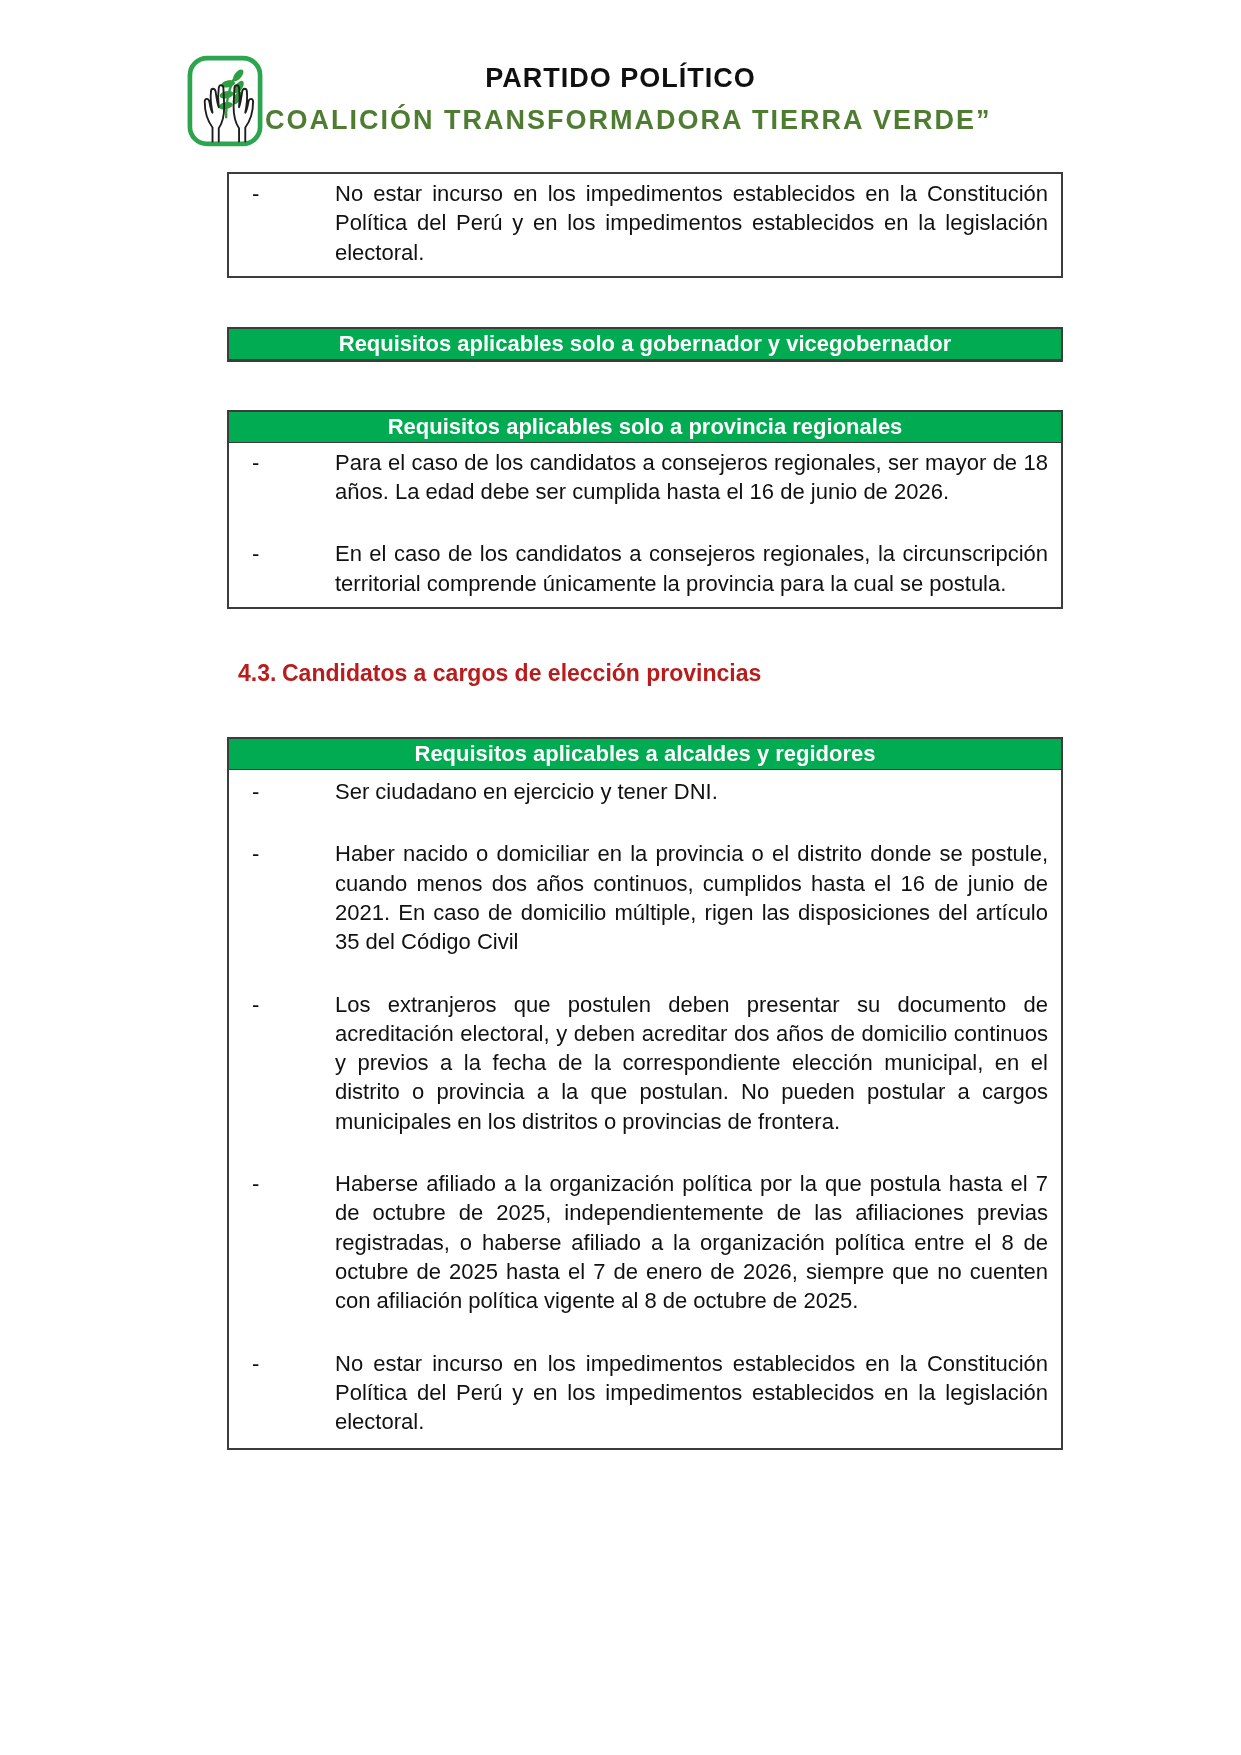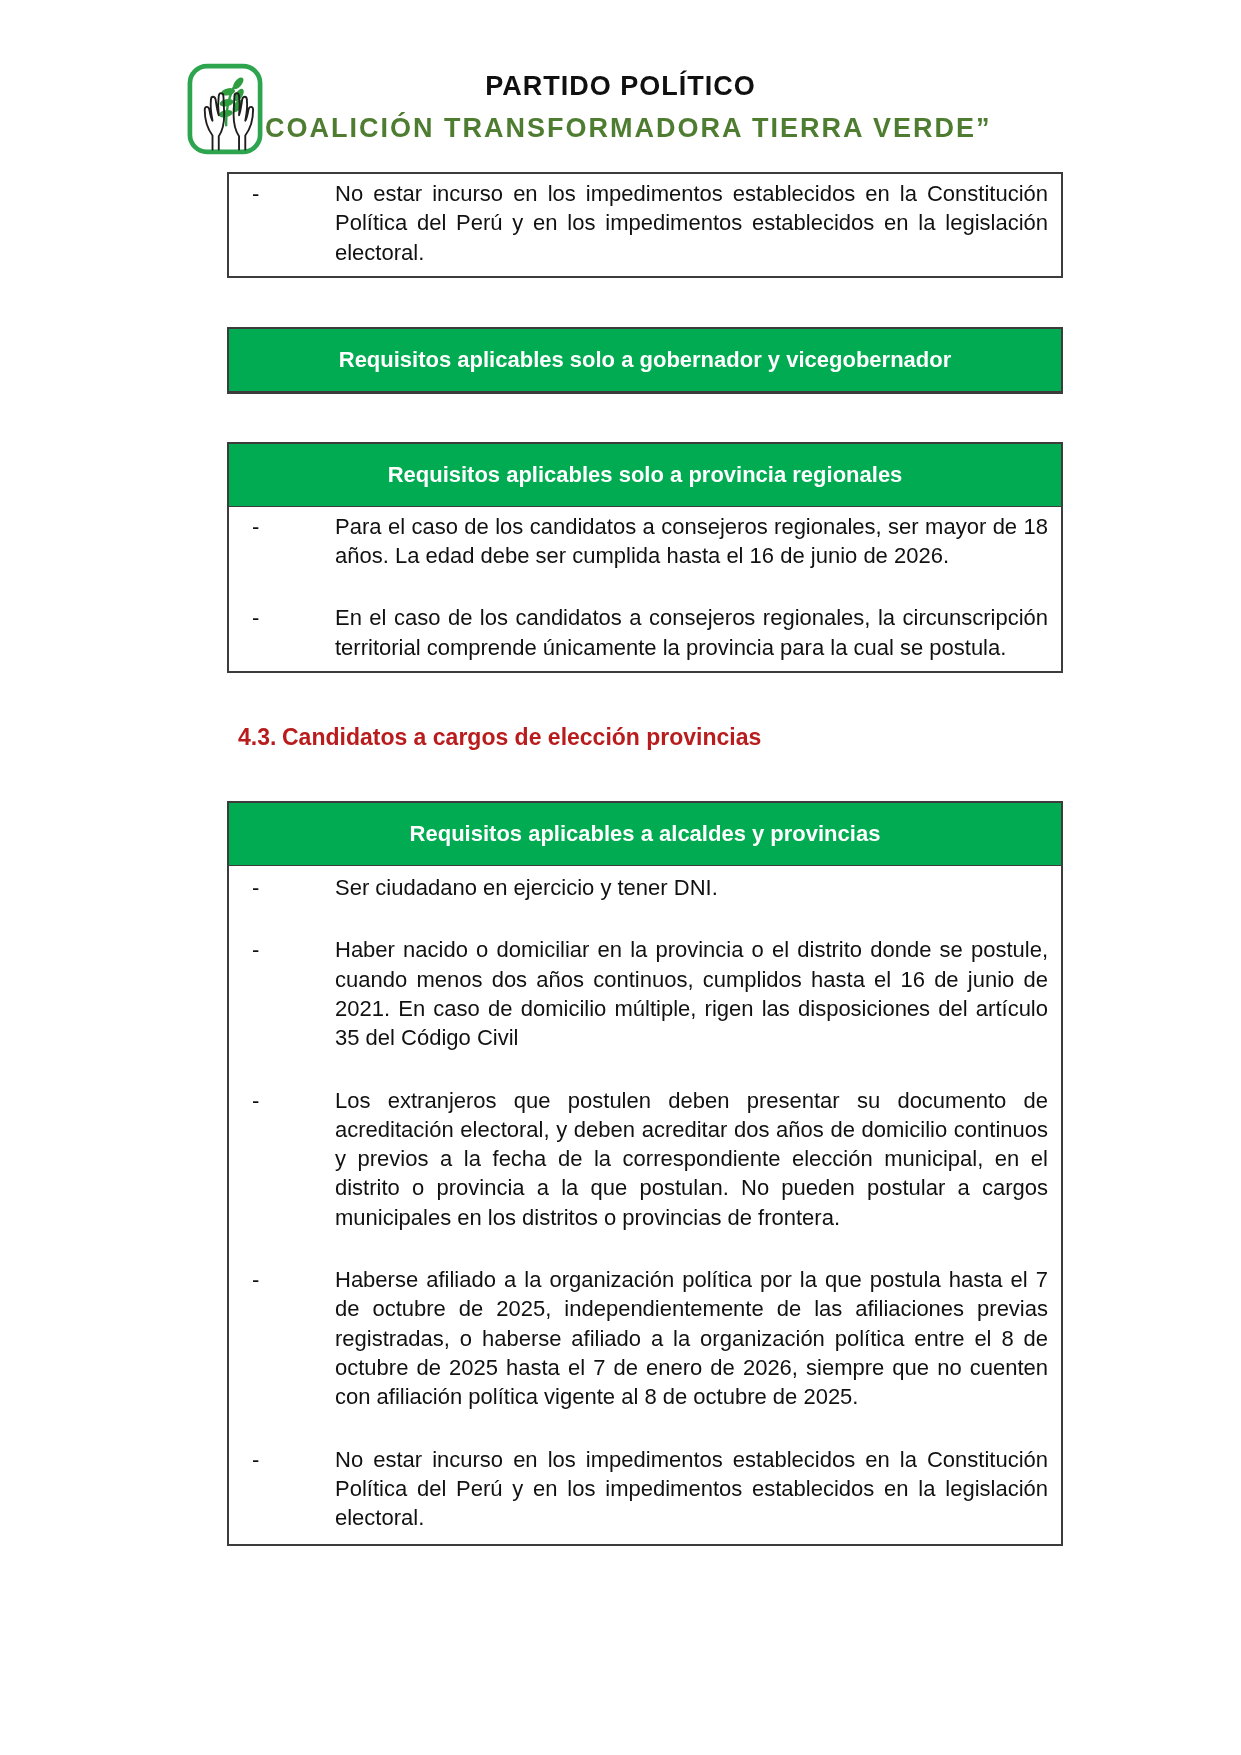--- a/index.html
+++ b/index.html
@@ -6,21 +6,21 @@
   .page{
     position:relative;
     width:1241px;height:1755px;
     background:#ffffff;
     font-family:"Liberation Sans","DejaVu Sans",sans-serif;
     color:#111;
     margin:0 auto;
     overflow:hidden;
   }
   
-  .hdr{position:absolute;top:58px;left:0;width:100%;}
+  .hdr{position:absolute;top:50px;left:0;width:100%;}
   .logo{position:absolute;left:186px;top:4px;width:78px;height:94px;}
   .titles{width:100%;text-align:center;}
   .title{
     font-size:27px;font-weight:bold;color:#101010;
     letter-spacing:1px;line-height:32px;margin-top:12px;
   }
   .subtitle{
     font-size:27px;font-weight:bold;color:#4e7c31;
     letter-spacing:2px;line-height:32px;margin-top:10px;
   }
@@ -32,21 +32,21 @@
     box-sizing:border-box;
   }
   .box-body{padding:5px 10px 9px 8px;}
   .tbl{margin-top:49px;border:2px solid #3c3c3c;box-sizing:border-box;}
   .tbl-head{
     background:#00ab51;
     color:#ffffff;
     font-size:22px;font-weight:bold;
     text-align:center;
     line-height:28px;
-    padding:17px 4px;
+    padding:1px 4px;
     border-bottom:1.5px solid #3c3c3c;
   }
   .para{
     font-size:22px;line-height:29.3px;
     text-align:justify;
     padding:1px 8px 2px 8px;
   }
   .bullet{display:flex;margin-top:0;}
   .bullet + .bullet{margin-top:33px;}
   .dash{flex:none;width:36px;padding-left:15px;font-size:22px;line-height:29.3px;}
@@ -118,21 +118,21 @@
         </div>
       </div>
     </div>
 
     <div class="subhead">
       <span class="subhead-num">4.3.</span>
       <span>Candidatos a cargos de elección provincias</span>
     </div>
 
     <div class="tbl mt50">
-      <div class="tbl-head">Requisitos aplicables a alcaldes y provincias</div>
+      <div class="tbl-head">Requisitos aplicables a alcaldes y regidores</div>
       <div class="box-body" style="padding:7px 10px 12px 8px;">
         <div class="bullet">
           <span class="dash">-</span>
           <div class="bt">Ser ciudadano en ejercicio y tener DNI.</div>
         </div>
         <div class="bullet">
           <span class="dash">-</span>
           <div class="bt">Haber nacido o domiciliar en la provincia o el distrito donde se postule, cuando menos dos años continuos, cumplidos hasta el 16 de junio de 2021. En caso de domicilio múltiple, rigen las disposiciones del artículo 35 del Código Civil</div>
         </div>
         <div class="bullet">

